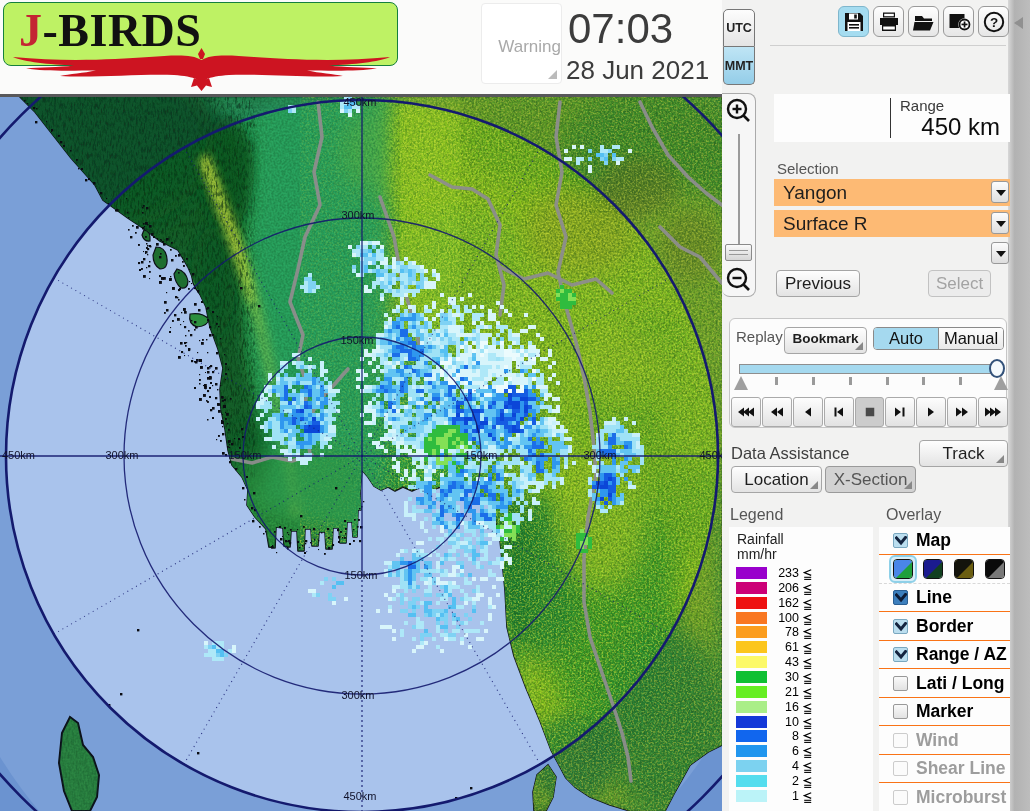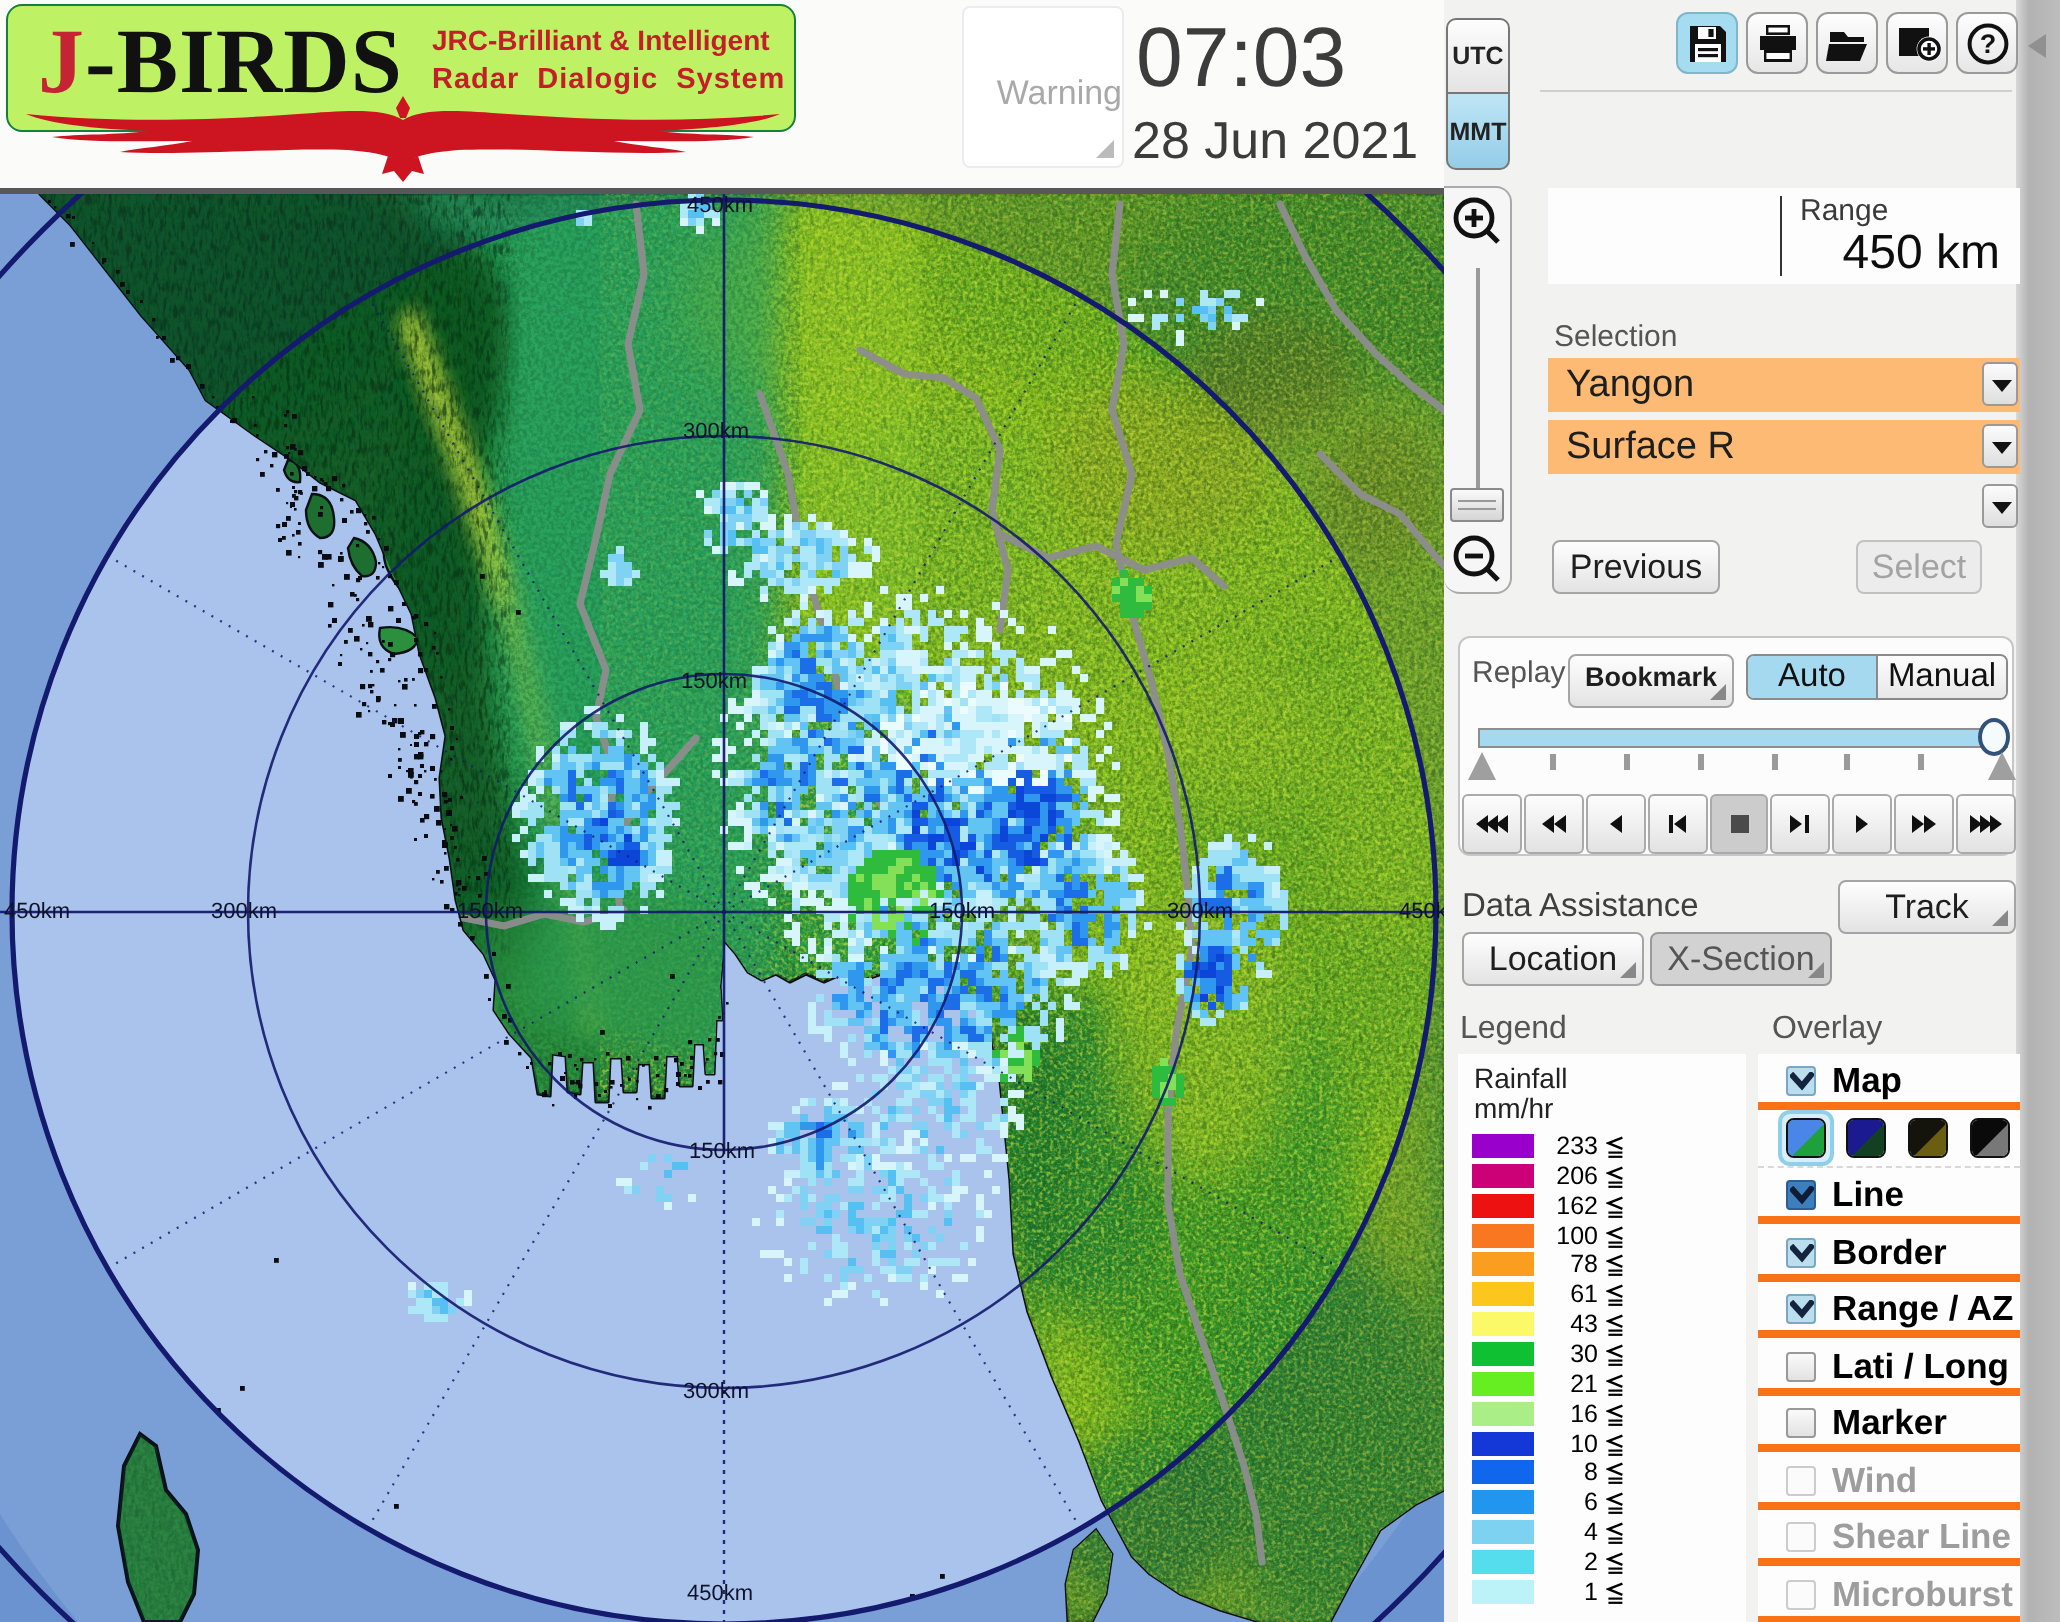--- a/index.html
+++ b/index.html
@@ -68,21 +68,21 @@
 
 #leglab{position:absolute;left:730px;top:506px;font-size:16px;color:#555}
 #legcard{left:729px;top:527px;width:144px;height:284px}
 #legcard .rf{position:absolute;left:8px;top:5px;font-size:14px;color:#222;line-height:15px}
 .sw{position:absolute;left:7px;width:31px;height:12px}
 .swt{position:absolute;font-size:12.5px;color:#000;width:40px;text-align:right}
 .leq{position:absolute}
 
 #ovlab{position:absolute;left:886px;top:506px;font-size:16px;color:#555}
 #ovcard{left:879px;top:527px;width:131px;height:284px}
-.ovrow{position:absolute;left:0;width:131px;height:28px;border-bottom:4px solid #f97316}
+.ovrow{position:absolute;left:0;width:131px;height:28px;border-bottom:1px solid #f97316}
 .ovrow .cb{position:absolute;left:14px;top:6px;width:15px;height:15px;border:1px solid #7aa8c0;background:#bbdeef;border-radius:2px}
 .ovrow .cb svg{position:absolute;left:1px;top:2px}
 .ovrow .cb.un{background:linear-gradient(#fafafa,#e2e2e2);border-color:#999}
 .ovrow .cb.dis{background:#fbfbfb;border-color:#ccc}
 .ovrow .cb.line{background:#3d7fbd;border-color:#2a5e92}
 .ovrow .lb{position:absolute;left:37px;top:3px;font-size:17.5px;font-weight:bold;color:#000}
 .ovrow .lb.gray{color:#9d9d9d}
 .sqrow{position:absolute;left:0;top:28px;width:131px;height:29px;border-bottom:1px dashed #d8d8d8}
 .msq{position:absolute;top:4px;width:20px;height:20px;border-radius:4px;overflow:hidden;border:1px solid #111}
 .msq svg{display:block}
@@ -2731,21 +2731,20 @@
 <text x="481" y="362" text-anchor="middle">150km</text>
 <text x="600" y="362" text-anchor="middle">300km</text>
 <text x="716" y="362" text-anchor="middle">450km</text>
 </g>
 </g>
     </svg>
 <div id="topbar"></div>
     <div id="topsep"></div>
 <div id="logobox">
 <div class="jbirds"><span class="j">J</span>-BIRDS</div>
-<div class="logosub">JRC-Brilliant &amp; Intelligent<br><span class="l2">Radar&nbsp; Dialogic&nbsp; System</span></div>
 <svg width="395" height="46" viewBox="0 0 395 46" style="position:absolute;left:0px;top:43px">
 <path d="M197.5,14
 C 188,8 170,9 145,11 C 110,13.5 60,16 9,11
 C 20,16 45,18.5 70,19.5 C 55,21.5 35,21 22,22.5 C 40,25.5 70,24.5 92,24.5
 C 80,27 65,28 56,30 C 90,32 140,27.5 170,29
 C 180,29.8 188,31 193,33.5
 C 195,37 196,40 197.5,44
 C 199,40 200,37 202,33.5
 C 207,31 215,29.8 225,29
 C 255,27.5 305,32 339,30

